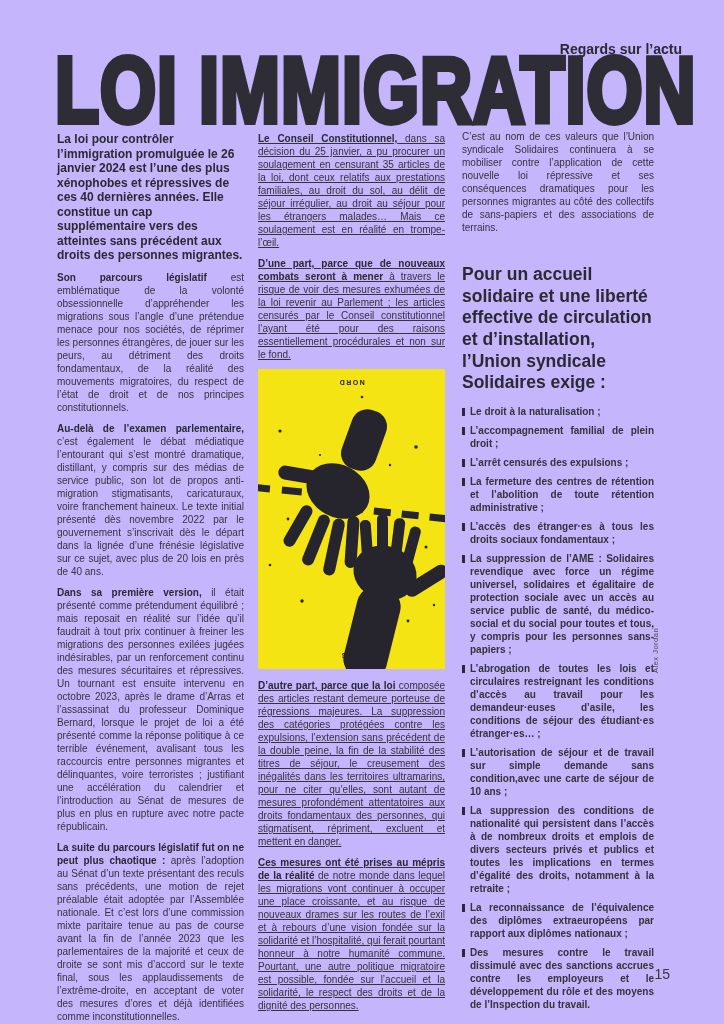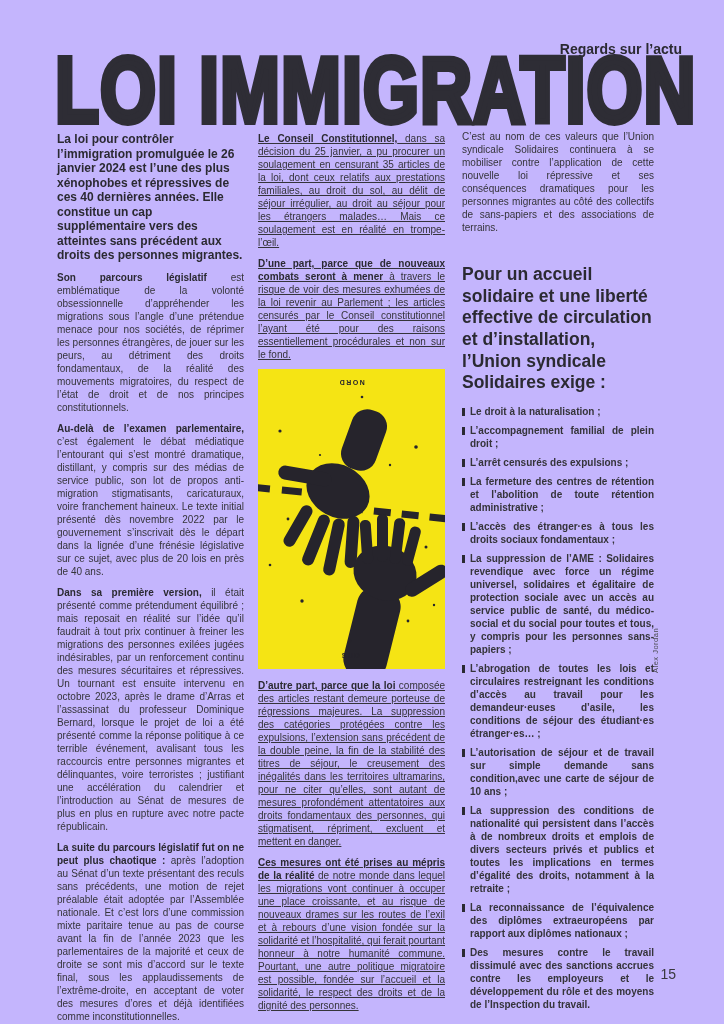--- a/index.html
+++ b/index.html
@@ -55,21 +55,21 @@
   }
   .demand .bullet{
     position:absolute;left:0;top:2.5px;width:2.5px;height:8.5px;background:#2b2a32;
   }
   .credit{
     position:absolute;left:651px;top:583px;height:90px;
     font-size:7.5px;color:#4a4a50;letter-spacing:.5px;
     writing-mode:vertical-rl;transform:rotate(180deg);
   }
   .pagenum{
-    position:absolute;right:48px;top:966px;
+    position:absolute;right:54px;top:966px;
     font-size:14px;color:#39383e;
   }
 </style>
 </head>
 <body>
 
 <div class="page">
 
   <div class="kicker">Regards sur l’actu</div>
   <h1 class="headline">LOI IMMIGRATION</h1>

